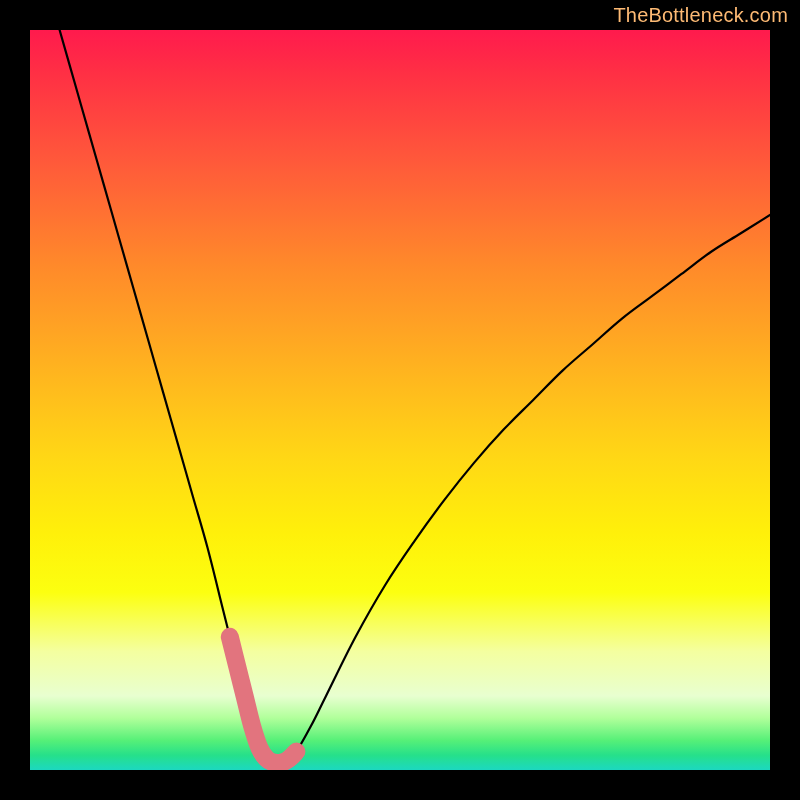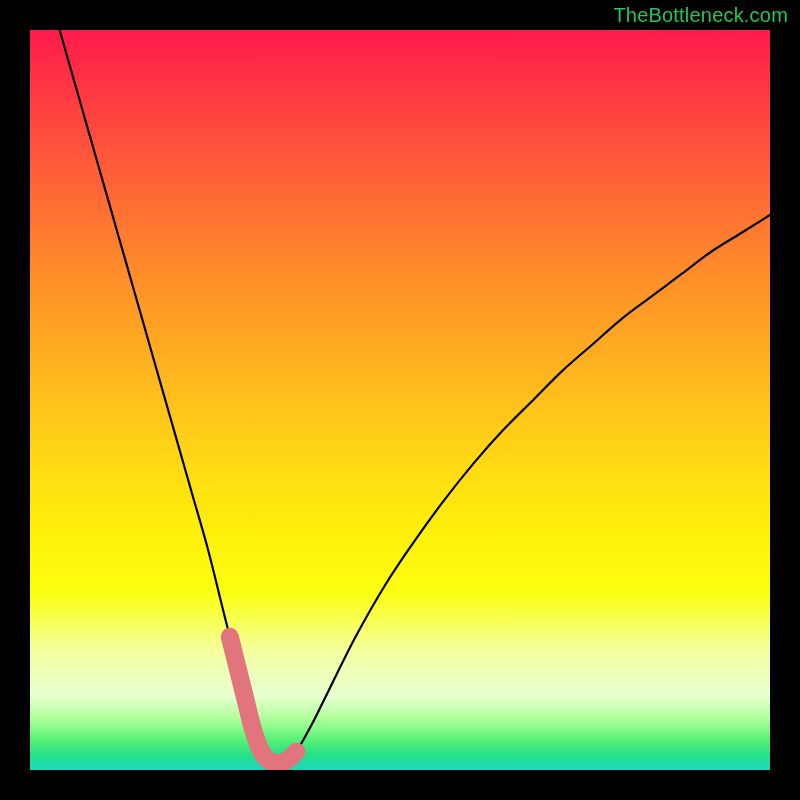--- a/index.html
+++ b/index.html
@@ -31,21 +31,21 @@
       #b0ff9a 93%,
       #56f078 96%,
       #26e08a 98%,
       #1cd8c0 100%
     );
   }
   .watermark {
     position: absolute;
     top: 4px;
     right: 12px;
-    color: #22c55e;
+    color: #fdba74;
     font-size: 20px;
     font-weight: 500;
     letter-spacing: 0.2px;
     z-index: 20;
   }
   svg.curve {
     position: absolute;
     left: 0;
     top: 0;
     width: 740px;

